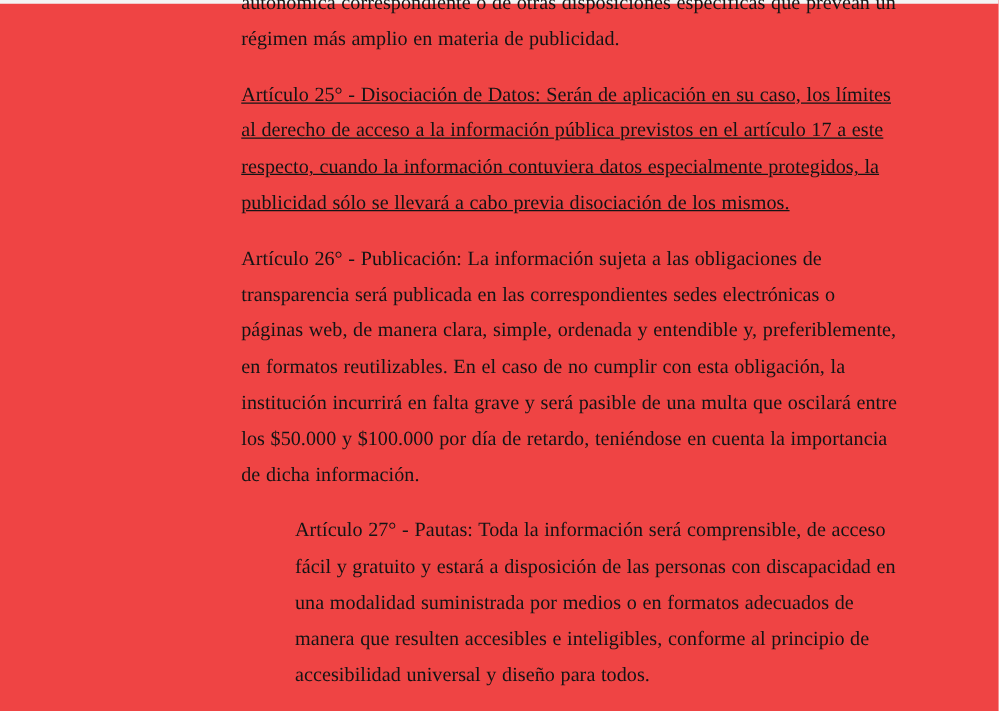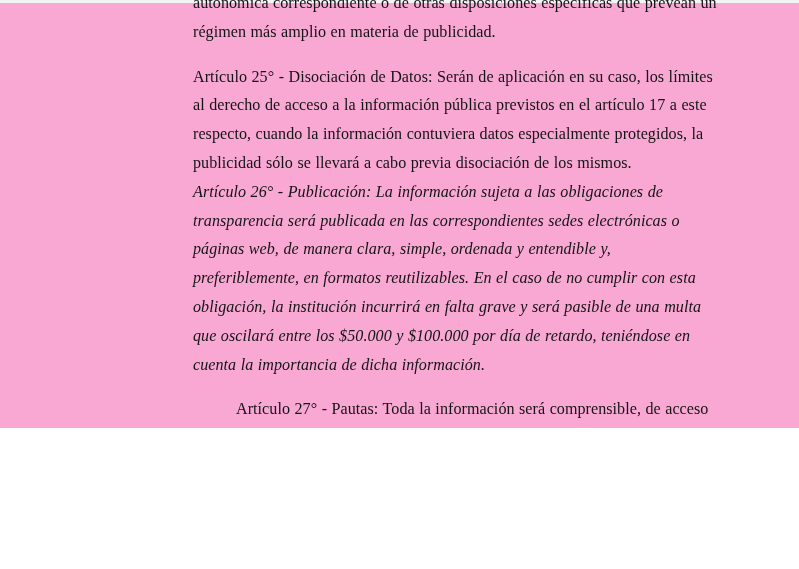--- a/index.html
+++ b/index.html
@@ -8,22 +8,22 @@
     background: #ffffff;
   }
 
   body {
     font-family: "Liberation Serif", "DejaVu Serif", serif;
   }
 
   #page {
     position: relative;
     width: 799px;
-    height: 428px;
-    background: #f9a8d4;
+    height: 569px;
+    background: #ef4444;
     overflow: hidden;
   }
 
   
   #scan-top-edge {
     position: absolute;
     top: 0;
     left: 0;
     width: 799px;
     height: 3px;
@@ -46,22 +46,22 @@
     letter-spacing: 0.05px;
     word-spacing: 0.4px;
     -webkit-font-smoothing: antialiased;
   }
 
   
   #para-0 {
     margin-top: -11px;
   }
 
-  #para-1 { margin-top: 16px; }
-  #para-2 { margin-top: 0; font-style: italic; }
+  #para-1 { margin-top: 16px; text-decoration: underline; }
+  #para-2 { margin-top: 16px; }
   #para-3 { margin-top: 16px; margin-left: 43px; }
 </style>
 </head>
 <body>
 
 <div id="page">
 
   <div id="scan-top-edge"></div>
 
   <div id="text-column">

